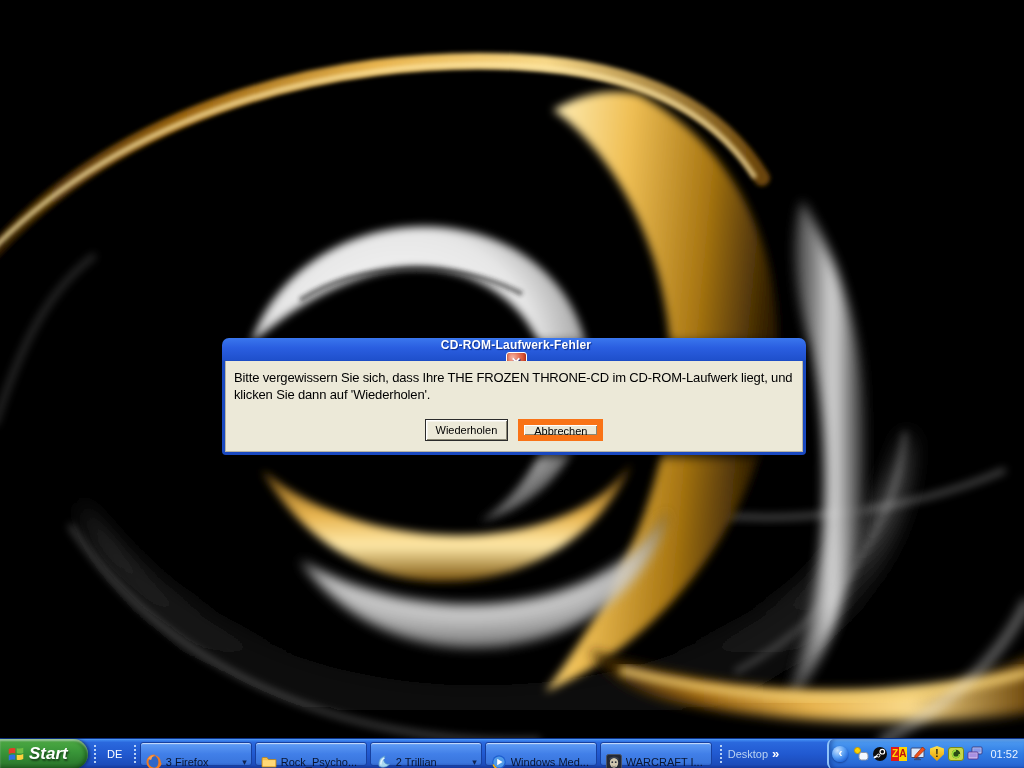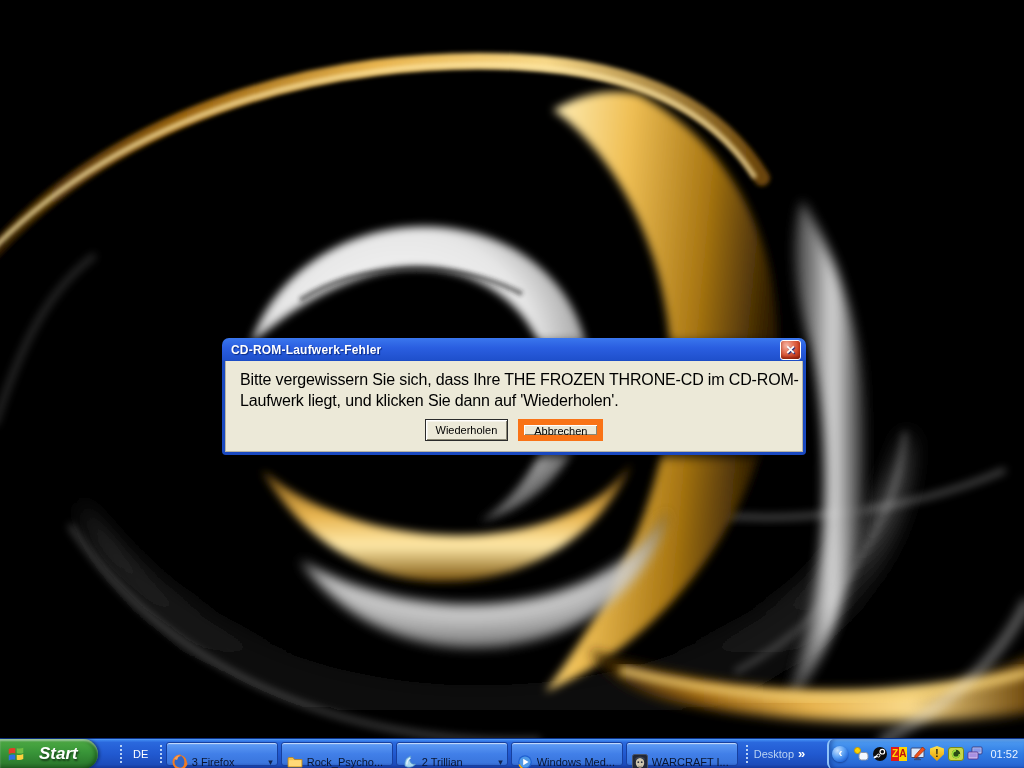--- a/index.html
+++ b/index.html
@@ -17,37 +17,37 @@
     position: absolute; left: 222px; top: 338px; width: 584px; height: 117px;
     background: linear-gradient(180deg, #3a77ee 0px, #2a5ee0 10px, #1f50cc 22px, #1a49c0 23px, #1a49c0 100%);
     border-radius: 7px 7px 4px 4px;
     padding: 0 3px 3px 3px;
     box-shadow: 0 3px 10px rgba(0,0,0,.7);
     z-index: 5;
   }
   .dialog-titlebar {
     height: 23px; display: flex; align-items: center;
     color: #fff; font-size: 12px; font-weight: bold;
-    padding: 0 2px 0 6px; text-shadow: 1px 1px 1px #0a2a85;
+    padding: 0 2px 0 6px; text-shadow: 1px 1px 1px #0a2a85; flex-direction: column;
   }
   .dialog-title { flex: 1; letter-spacing: .2px; }
   .dialog-close {
     width: 21px; height: 20px; border-radius: 3px;
     border: 1px solid #fff;
     background: radial-gradient(circle at 30% 25%, #f4b4a4, #e2694c 40%, #cc3f20 70%, #9e2a10);
     color: #fff; font-size: 12px; font-weight: bold; line-height: 18px; text-align: center;
     box-shadow: inset 0 -2px 3px rgba(90,10,0,.5);
     cursor: default;
   }
   .dialog-body {
     position: relative; height: 91px; background: #ece9d8;
     border: 1px solid #b8b4a2; border-top: none;
   }
   .dialog-message {
-    padding: 8px 2px 0 14px; font-size: 16px; color: #000;
+    padding: 8px 2px 0 8px; font-size: 13px; color: #000;
     line-height: 1.32; letter-spacing: -0.15px;
   }
   .dialog-buttons {
     position: absolute; left: 0; right: 0; bottom: 10px;
     display: flex; justify-content: center; gap: 10px;
   }
   .xp-btn {
     min-width: 74px; height: 22px; padding: 0 10px;
     background: #ece9d8; color: #000; font-size: 11px;
     font-family: "Liberation Sans", sans-serif;
@@ -58,22 +58,22 @@
   .xp-btn--default { border: 1px solid #2b2b2b; box-shadow: inset 1px 1px 0 #ffffff, inset -1px -1px 0 #8a8774, inset 2px 2px 0 #f5f3ea; }
 
   
   .taskbar {
     position: absolute; left: 0; bottom: 0; width: 1024px; height: 30px;
     display: flex; align-items: center; z-index: 10;
     background: linear-gradient(180deg, #5aa2f4 0%, #3c85ee 4%, #2a68dd 12%, #2159d0 52%, #1c4cba 88%, #15389a 100%);
     border-top: 1px solid #0c3289;
   }
   .start-button {
-    height: 30px; padding: 0 20px 0 8px; margin-right: 18px;
-    display: flex; align-items: center; gap: 15px;
+    height: 30px; padding: 0 20px 0 8px; margin-right: 2px;
+    display: flex; align-items: center; gap: 5px;
     background: linear-gradient(180deg, #6fc26f 0%, #4aa742 10%, #389438 45%, #2e7d2e 80%, #225f22 100%);
     border-radius: 0 16px 16px 0;
     box-shadow: inset 0 2px 2px rgba(255,255,255,.4), inset -3px 0 4px rgba(0,40,0,.45), 2px 0 3px rgba(0,0,0,.35);
     color: #fff; font-size: 17px; font-weight: bold; font-style: italic;
     text-shadow: 1px 2px 2px rgba(0,0,0,.55);
     cursor: pointer;
   }
   .tb-handle {
     width: 4px; height: 20px; margin: 0 3px;
     background-image: radial-gradient(circle, rgba(210,230,252,.85) 32%, rgba(15,50,140,.4) 45%, transparent 55%);

